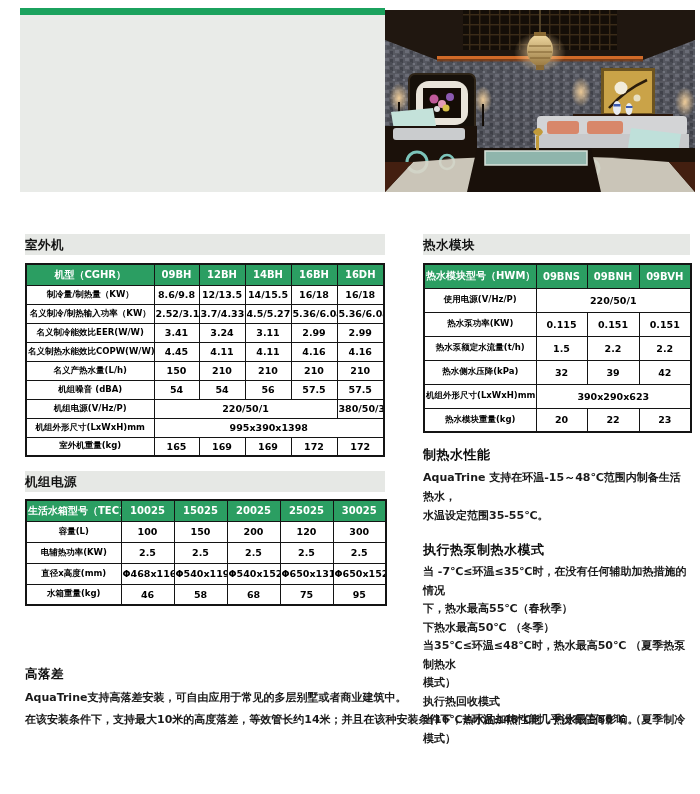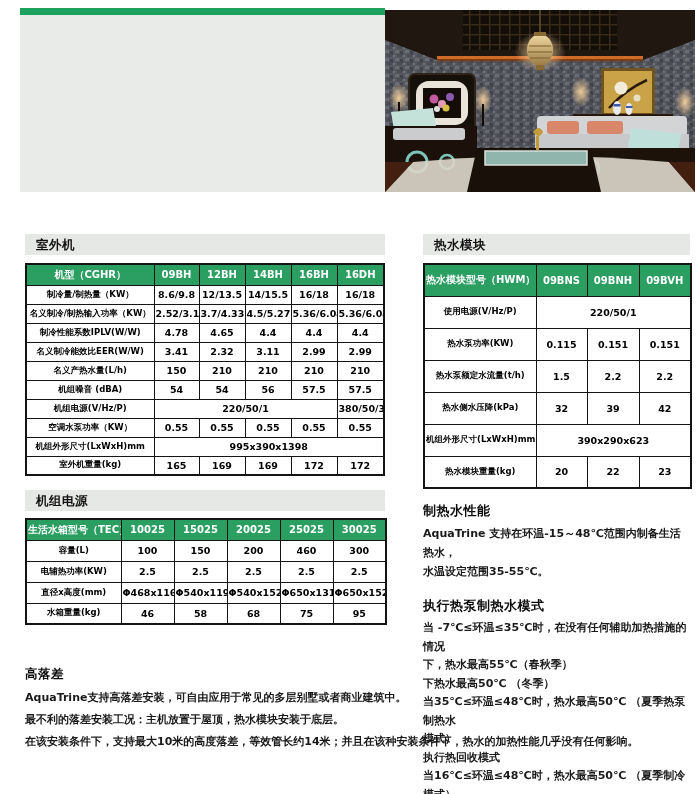--- a/index.html
+++ b/index.html
@@ -19,30 +19,30 @@
   .hero-left{position:absolute;left:20px;top:8px;width:365px;height:184px;}
   .hero-bar{height:7px;background:var(--banner-green);}
   .hero-box{height:177px;background:var(--box-bg);}
   .hero-photo{position:absolute;left:385px;top:10px;width:310px;height:182px;overflow:hidden;}
 
   
   .left-col{position:absolute;left:25px;top:234px;width:360px;}
   .right-col{position:absolute;left:423px;top:234px;width:267px;}
   .bottom-section{position:absolute;left:25px;top:666px;width:660px;}
 
-  .section-bar{background:var(--bar-bg);height:21px;line-height:21px;padding-left:11px;
+  .section-bar{background:var(--bar-bg);height:21px;line-height:21px;
     font-size:12.5px;font-weight:bold;color:var(--ink);letter-spacing:.5px;}
 
   .table-host{margin-top:8px;}
   .spec-table{border-collapse:collapse;width:100%;table-layout:fixed;border:2px solid var(--border);}
   .spec-table td{border:1px solid var(--border);text-align:center;vertical-align:middle;
     font-weight:bold;font-size:9.5px;color:#000;height:19px;padding:0 1px;white-space:nowrap;overflow:hidden;}
   .spec-table td.head-cell{background:var(--green);color:#fff;font-size:10px;height:21px;}
   .spec-table td.label-cell{font-size:8.5px;}
-  #module-host .spec-table td{height:32px;}
+  #module-host .spec-table td{height:24px;}
   #tank-host .spec-table td{height:21px;}
   #tank-host{margin-top:7px;}
   .gap-bar{margin-top:14px;}
 
   .text-heading{font-size:13px;font-weight:bold;color:#0c0c0c;margin-top:13px;margin-bottom:4px;letter-spacing:.5px;}
   .body-lines div{font-size:11px;font-weight:600;color:#1a1a1a;line-height:18.5px;}
   .right-col .perf-lines div{line-height:19px;}
   .bottom-section .text-heading{margin-top:0;font-size:12.5px;}
   .bottom-section .body-lines div{line-height:22px;white-space:nowrap;}
 </style>
@@ -189,34 +189,34 @@
             </tr>
             <tr>
               <td class="label-cell">名义制冷/制热输入功率（KW）</td>
               <td class="data-cell">2.52/3.1</td>
               <td class="data-cell">3.7/4.33</td>
               <td class="data-cell">4.5/5.27</td>
               <td class="data-cell">5.36/6.04</td>
               <td class="data-cell">5.36/6.04</td>
             </tr>
             <tr>
-              <td class="label-cell">制冷性能系数IPLV(W/W)</td>
-              <td class="data-cell">4.78</td>
-              <td class="data-cell">4.65</td>
-              <td class="data-cell">4.4</td>
-              <td class="data-cell">4.4</td>
-              <td class="data-cell">4.4</td>
-            </tr>
-            <tr>
               <td class="label-cell">名义制冷能效比EER(W/W)</td>
               <td class="data-cell">3.41</td>
-              <td class="data-cell">2.32</td>
+              <td class="data-cell">3.24</td>
               <td class="data-cell">3.11</td>
               <td class="data-cell">2.99</td>
               <td class="data-cell">2.99</td>
+            </tr>
+            <tr>
+              <td class="label-cell">名义制热水能效比COPW(W/W)</td>
+              <td class="data-cell">4.45</td>
+              <td class="data-cell">4.11</td>
+              <td class="data-cell">4.11</td>
+              <td class="data-cell">4.16</td>
+              <td class="data-cell">4.16</td>
             </tr>
             <tr>
               <td class="label-cell">名义产热水量(L/h)</td>
               <td class="data-cell">150</td>
               <td class="data-cell">210</td>
               <td class="data-cell">210</td>
               <td class="data-cell">210</td>
               <td class="data-cell">210</td>
             </tr>
             <tr>
@@ -226,28 +226,20 @@
               <td class="data-cell">56</td>
               <td class="data-cell">57.5</td>
               <td class="data-cell">57.5</td>
             </tr>
             <tr>
               <td class="label-cell">机组电源(V/Hz/P)</td>
               <td class="data-cell" colspan="4">220/50/1</td>
               <td class="data-cell">380/50/3</td>
             </tr>
             <tr>
-              <td class="label-cell">空调水泵功率（KW）</td>
-              <td class="data-cell">0.55</td>
-              <td class="data-cell">0.55</td>
-              <td class="data-cell">0.55</td>
-              <td class="data-cell">0.55</td>
-              <td class="data-cell">0.55</td>
-            </tr>
-            <tr>
               <td class="label-cell">机组外形尺寸(LxWxH)mm</td>
               <td class="data-cell" colspan="5">995x390x1398</td>
             </tr>
             <tr>
               <td class="label-cell">室外机重量(kg)</td>
               <td class="data-cell">165</td>
               <td class="data-cell">169</td>
               <td class="data-cell">169</td>
               <td class="data-cell">172</td>
               <td class="data-cell">172</td>
@@ -274,21 +266,21 @@
               <td class="head-cell">15025</td>
               <td class="head-cell">20025</td>
               <td class="head-cell">25025</td>
               <td class="head-cell">30025</td>
             </tr>
             <tr>
               <td class="label-cell">容量(L)</td>
               <td class="data-cell">100</td>
               <td class="data-cell">150</td>
               <td class="data-cell">200</td>
-              <td class="data-cell">460</td>
+              <td class="data-cell">120</td>
               <td class="data-cell">300</td>
             </tr>
             <tr>
               <td class="label-cell">电辅热功率(KW)</td>
               <td class="data-cell">2.5</td>
               <td class="data-cell">2.5</td>
               <td class="data-cell">2.5</td>
               <td class="data-cell">2.5</td>
               <td class="data-cell">2.5</td>
             </tr>
@@ -381,18 +373,17 @@
         <div>模式）</div>
         <div>执行热回收模式</div>
         <div>当16℃≤环温≤48℃时，热水最高50℃ （夏季制冷模式）</div>
       </div>
   </div>
 
   <div class="bottom-section">
     <div class="text-heading">高落差</div>
     <div class="body-lines">
         <div>AquaTrine支持高落差安装，可自由应用于常见的多层别墅或者商业建筑中。</div>
-        <div>最不利的落差安装工况：主机放置于屋顶，热水模块安装于底层。</div>
         <div>在该安装条件下，支持最大10米的高度落差，等效管长约14米；并且在该种安装条件下，热水的加热性能几乎没有任何影响。</div>
       </div>
   </div>
 
 </div>
 
 </body></html>

